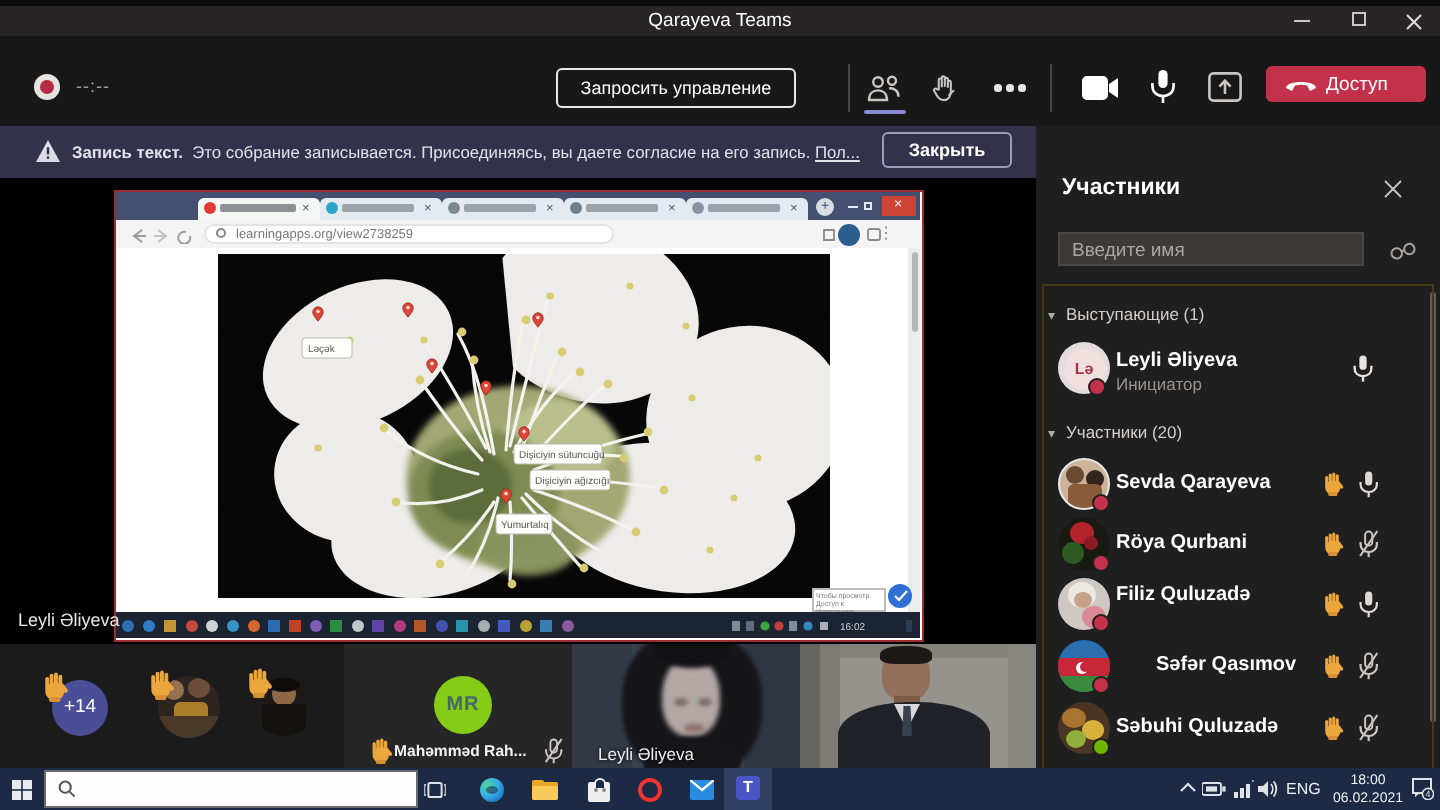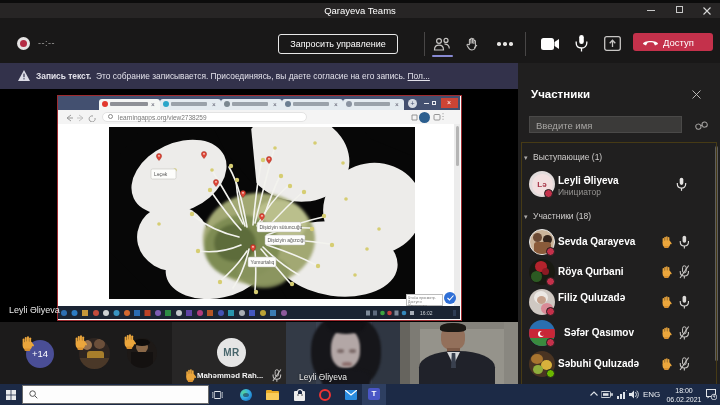--- a/index.html
+++ b/index.html
@@ -76,20 +76,21 @@
   </svg>
   <div class="abs" style="left:663px;top:37px;color:#fff;font-size:9.5px;">Доступ</div>
 
   <div class="abs" style="left:0;top:63px;width:520px;height:26px;background:#33324b;"></div>
   <svg class="abs" style="left:18px;top:70px;" width="12" height="11" viewBox="0 0 12 11">
     <path d="M6 0 L12 11 L0 11 Z" fill="#dcdce6"></path>
     <rect x="5.4" y="3.6" width="1.2" height="3.6" fill="#33324b"></rect>
     <rect x="5.4" y="8.2" width="1.2" height="1.2" fill="#33324b"></rect>
   </svg>
   <div class="abs" style="left:36px;top:70.5px;width:402px;color:#e2e1ea;font-size:8.4px;white-space:nowrap;overflow:hidden;"><b>Запись текст.</b>&nbsp; Это собрание записывается. Присоединяясь, вы даете согласие на его запись. <span style="text-decoration:underline;">Пол...</span></div>
+  <div class="abs" style="left:441px;top:66px;width:65px;height:18px;border:1px solid #9d9cba;border-radius:3px;color:#fff;font-size:9px;font-weight:bold;text-align:center;line-height:16px;">Закрыть</div>
 
   <div class="abs" style="left:0;top:89px;width:518px;height:233px;background:#000;"></div>
 
   <div class="abs" style="left:57px;top:95px;width:405px;height:226px;background:#fff;border:1.5px solid #9e2b30;">
 
     <div class="abs" style="left:0;top:0;width:402px;height:14px;background:#435070;"></div>
 
     <div class="abs" style="left:41px;top:2.5px;width:61px;height:11.5px;background:#f4f7f4;border-radius:3px 3px 0 0;"></div>
     <div class="abs" style="left:102px;top:2.5px;width:61px;height:11.5px;background:#e4ebf0;border-radius:3px 3px 0 0;"></div>
     <div class="abs" style="left:163px;top:2.5px;width:61px;height:11.5px;background:#e4ebf0;border-radius:3px 3px 0 0;"></div>
@@ -303,21 +304,21 @@
     <div class="abs" style="left:8px;top:13px;width:17px;height:12px;background:#a87e2b;border-radius:3px;"></div>
     <div class="abs" style="left:0px;top:20px;width:31px;height:11px;background:#4a3828;"></div>
   </div>
   <div class="abs" style="left:127px;top:338px;width:30px;height:30px;border-radius:50%;background:#1d1917;overflow:hidden;">
     <div class="abs" style="left:9px;top:3px;width:12px;height:12px;border-radius:50%;background:#8a6848;"></div>
     <div class="abs" style="left:7px;top:1px;width:16px;height:7px;border-radius:50%;background:#0e0c0b;"></div>
     <div class="abs" style="left:4px;top:14px;width:22px;height:16px;background:#141110;"></div>
   </div>
 
   <div class="abs" style="left:172px;top:322px;width:114px;height:62px;background:#272626;"></div>
-  <div class="abs" style="left:217px;top:338px;width:29px;height:29px;border-radius:50%;background:#e5e5e5;color:#48666c;font-size:10px;font-weight:bold;text-align:center;line-height:29px;letter-spacing:0.5px;">MR</div>
+  <div class="abs" style="left:217px;top:338px;width:29px;height:29px;border-radius:50%;background:#84cc16;color:#48666c;font-size:10px;font-weight:bold;text-align:center;line-height:29px;letter-spacing:0.5px;">MR</div>
   <div class="abs" style="left:197px;top:371px;color:#f2f2f2;font-size:7.8px;font-weight:bold;">Mahəmməd Rah...</div>
 
   <div class="abs" style="left:286px;top:322px;width:114px;height:62px;background:#3a4250;overflow:hidden;">
     <div class="abs" style="left:0;top:0;width:30px;height:62px;background:#333a46;"></div>
     <div class="abs" style="left:86px;top:0;width:28px;height:62px;background:#2f3642;"></div>
     <div class="abs" style="left:25px;top:-8px;width:70px;height:76px;border-radius:46%;background:#16161a;filter:blur(1px);"></div>
     <div class="abs" style="left:45px;top:6px;width:29px;height:40px;border-radius:50% 50% 42% 42%;background:#b3a7a6;filter:blur(1.2px);"></div>
     <div class="abs" style="left:41px;top:-6px;width:38px;height:18px;border-radius:50%;background:#121216;filter:blur(1px);"></div>
     <div class="abs" style="left:36px;top:47px;width:48px;height:17px;background:#16161b;border-radius:40% 40% 0 0;filter:blur(0.8px);"></div>
     <div class="abs" style="left:51px;top:27px;width:7px;height:4px;border-radius:50%;background:#7b6a68;filter:blur(1px);"></div>
@@ -368,21 +369,21 @@
   <div class="abs" style="left:558px;top:187px;color:#969492;font-size:8.5px;">Инициатор</div>
   <svg class="abs" style="left:676px;top:177px;" width="11" height="15" viewBox="0 0 13 19">
     <g fill="none" stroke="#e6e4e2" stroke-width="1.5">
       <rect x="4.2" y="1" width="4.6" height="9" rx="2.3" fill="#e6e4e2" stroke="none"></rect>
       <path d="M1.2 7.5 L1.2 9 C1.2 12 3.4 14 6.5 14 C9.6 14 11.8 12 11.8 9 L11.8 7.5"></path>
       <path d="M6.5 14 L6.5 17.5"></path>
     </g>
   </svg>
 
   <div class="abs" style="left:524px;top:213px;color:#adabaa;font-size:7px;">▾</div>
-  <div class="abs" style="left:533px;top:211px;color:#d0cecd;font-size:8.5px;">Участники (18)</div>
+  <div class="abs" style="left:533px;top:211px;color:#d0cecd;font-size:8.5px;">Участники (20)</div>
 
   <svg width="0" height="0" style="position:absolute;">
     <defs>
       <g id="handraise">
         <g fill="#eba63c">
           <rect x="1.1" y="2.0" width="1.55" height="5.5" rx="0.77"></rect>
           <rect x="2.85" y="0.7" width="1.55" height="6.5" rx="0.77"></rect>
           <rect x="4.6" y="0.2" width="1.55" height="7" rx="0.77"></rect>
           <rect x="6.35" y="1.1" width="1.55" height="6.5" rx="0.77"></rect>
           <rect x="7.6" y="4.2" width="1.7" height="4.4" rx="0.85" transform="rotate(-38 8.45 6.4)"></rect>
@@ -446,21 +447,21 @@
       <use href="#micon"></use>
     </svg>
 
   <div class="abs" style="left:529px;top:320px;width:26px;height:26px;border-radius:50%;background:#2a6fb0;overflow:hidden;">
     <div class="abs" style="left:0;top:9px;width:26px;height:9px;background:#c82737;"></div>
     <div class="abs" style="left:0;top:18px;width:26px;height:8px;background:#3a8a3e;"></div>
     <div class="abs" style="left:9px;top:10.5px;width:6px;height:6px;border-radius:50%;background:#fff;"></div>
     <div class="abs" style="left:11px;top:11px;width:5px;height:5px;border-radius:50%;background:#c82737;"></div>
   </div>
   <div class="abs" style="left:546px;top:338px;width:9px;height:9px;border-radius:50%;background:#c4314b;border:1.5px solid #201f1f;"></div>
-  <div class="abs" style="left:564px;top:327px;color:#fff;font-size:10px;font-weight:bold;text-align:right;">Səfər Qasımov</div>
+  <div class="abs" style="left:578px;top:327px;color:#fff;font-size:10px;font-weight:bold;text-align:right;">Səfər Qasımov</div>
   <svg class="abs" style="left:661px;top:327px;" width="11" height="12" viewBox="0 0 10 12">
       <use href="#handraise"></use>
     </svg>
   <svg class="abs" style="left:679px;top:326px;" width="11" height="14" viewBox="0 0 10.5 14">
       <use href="#micoff"></use>
     </svg>
 
   <div class="abs" style="left:529px;top:351px;width:26px;height:26px;border-radius:50%;background:#4a3422;overflow:hidden;">
     <div class="abs" style="left:2px;top:3px;width:12px;height:10px;border-radius:50%;background:#a8742f;"></div>
     <div class="abs" style="left:12px;top:9px;width:11px;height:10px;border-radius:50%;background:#d8b13c;"></div>

